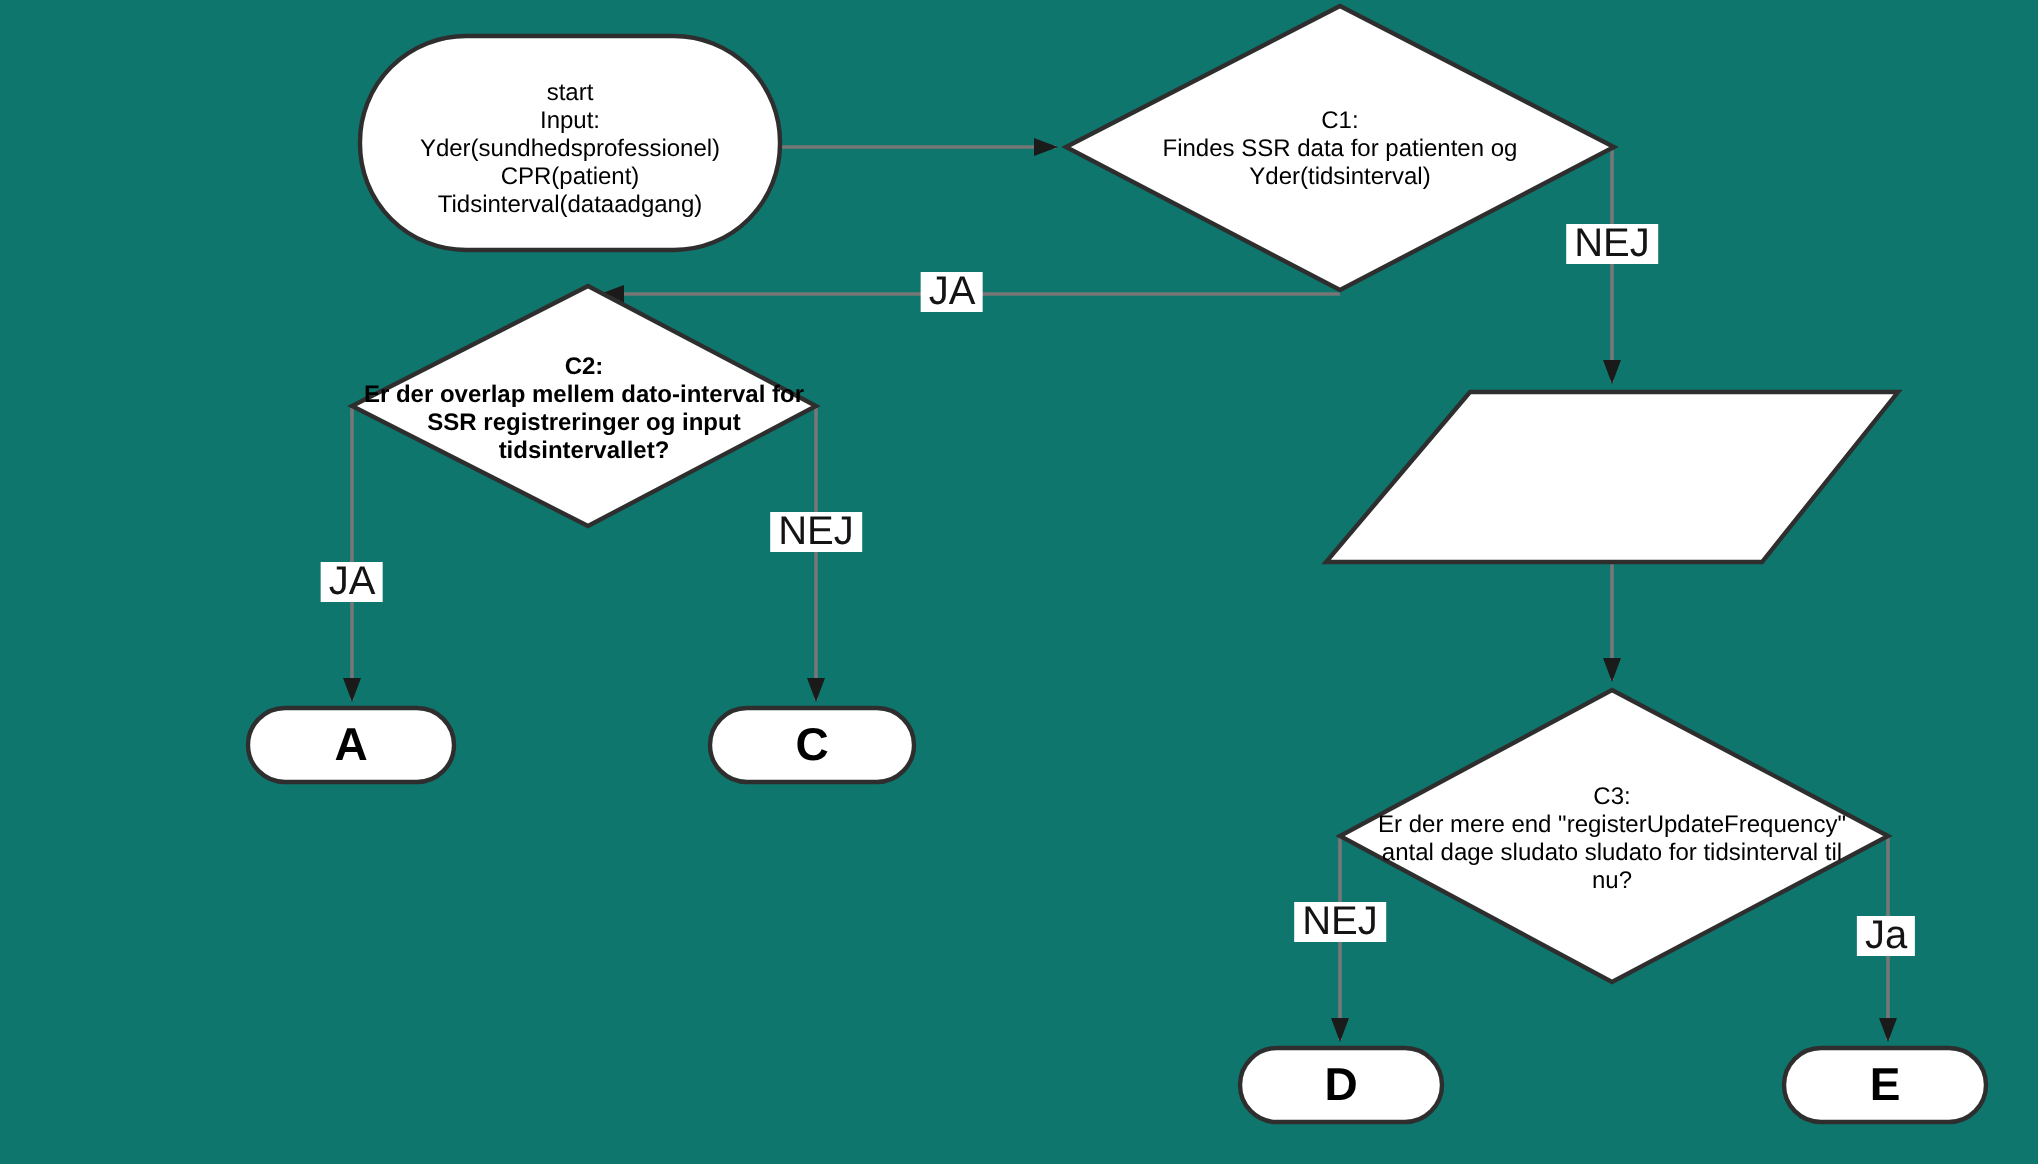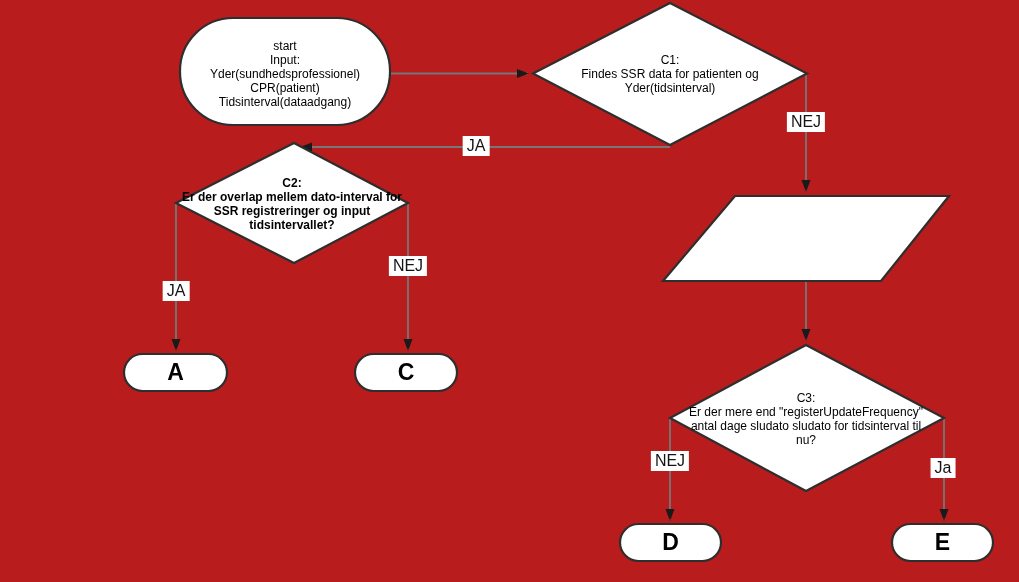--- a/index.html
+++ b/index.html
@@ -4,21 +4,21 @@
 <style>
   html, body {
     margin: 0;
     padding: 0;
     background: #ffffff;
   }
   #canvas {
     position: relative;
     width: 1019px;
     height: 582px;
-    background: #b91c1c;
+    background: #0f766e;
     font-family: "Liberation Sans", "DejaVu Sans", sans-serif;
     overflow: hidden;
   }
   #shapes-svg {
     position: absolute;
     left: 0;
     top: 0;
   }
   .node-text {
     position: absolute;
@@ -37,21 +37,21 @@
     display: flex;
     align-items: center;
     justify-content: center;
     font-size: 23px;
     font-weight: bold;
     color: #000000;
   }
   .edge-label {
     position: absolute;
     transform: translate(-50%, -50%);
-    font-size: 16px;
+    font-size: 20px;
     color: #141414;
     background: #ffffff;
     padding: 1px 4px;
     line-height: 18px;
   }
 </style>
 </head>
 <body>
 
 <div id="canvas">

